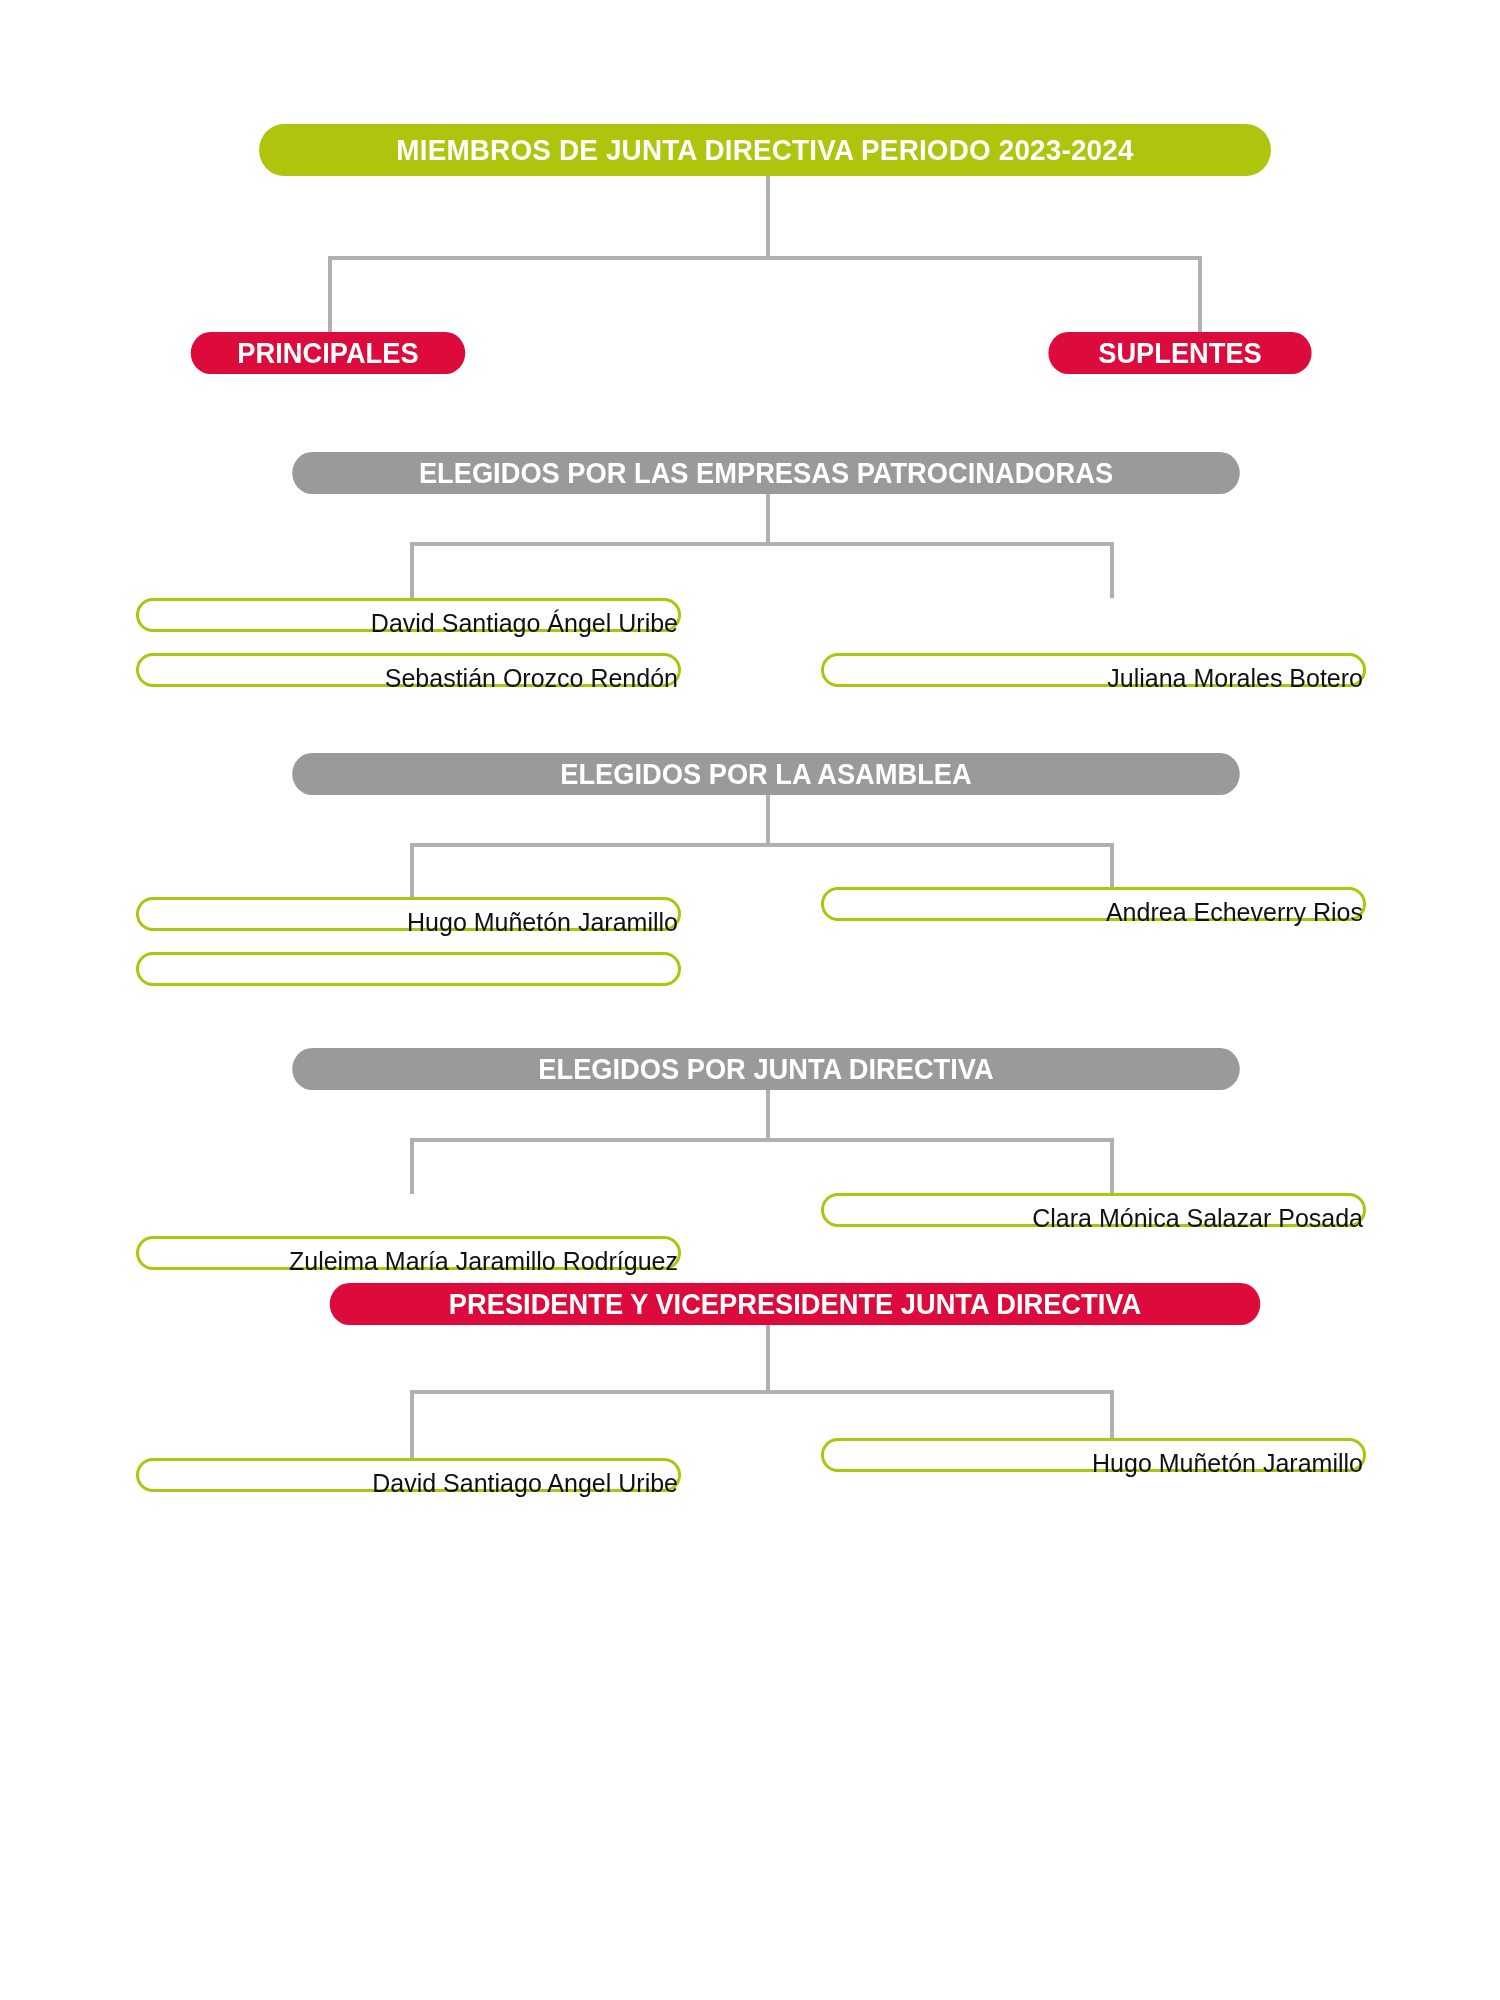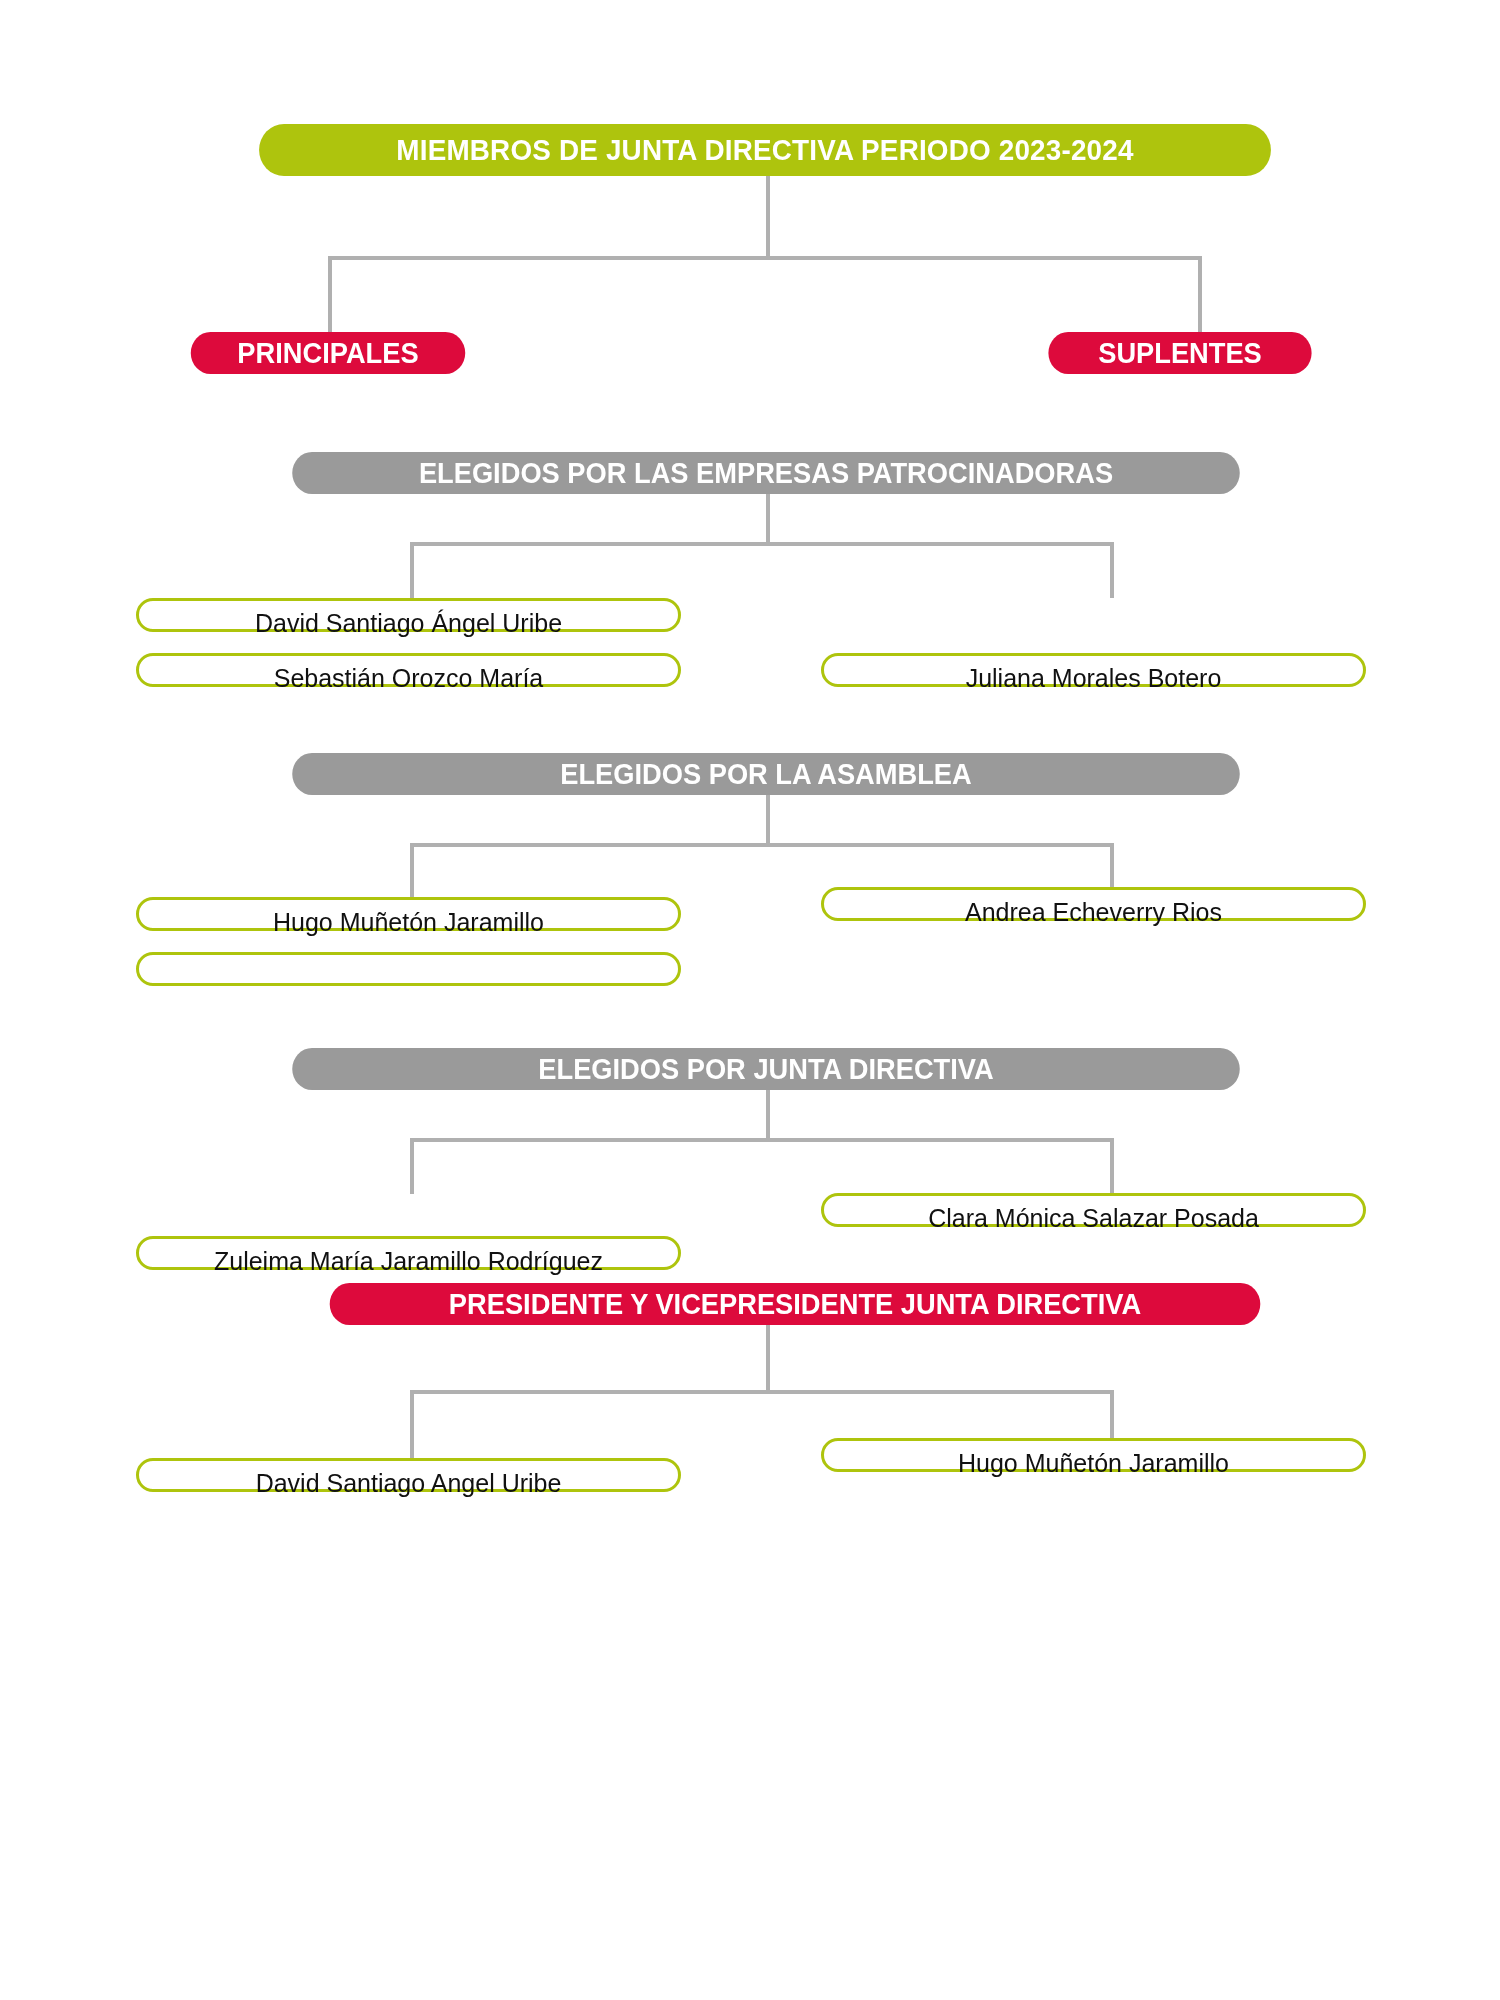--- a/index.html
+++ b/index.html
@@ -81,21 +81,21 @@
     border-radius: 18px;
     color: #111111;
     font-size: 25px;
     font-weight: normal;
     height: 34px;
   }
 
   .pill-name-inner {
     display: block;
     width: 100%;
-    text-align: center;
+    text-align: right;
     overflow: hidden;
     text-overflow: clip;
     margin-top: 16px;
   }
 </style>
 </head>
 <body>
 
 <div id="chart">
 
@@ -121,21 +121,21 @@
   </div>
   <div class="line-v" style="left:766px; top:494px; height:48px;"></div>
   <div class="line-h" style="left:410px; top:542px; width:704px;"></div>
   <div class="line-v" style="left:410px; top:542px; height:56px;"></div>
   <div class="line-v" style="left:1110px; top:542px; height:56px;"></div>
 
   <div class="pill pill-name" style="left:136px; top:598px; width:545px;">
     <span class="pill-name-inner">David Santiago Ángel Uribe</span>
   </div>
   <div class="pill pill-name" style="left:136px; top:653px; width:545px;">
-    <span class="pill-name-inner">Sebastián Orozco María</span>
+    <span class="pill-name-inner">Sebastián Orozco Rendón</span>
   </div>
   <div class="pill pill-name" style="left:821px; top:653px; width:545px;">
     <span class="pill-name-inner">Juliana Morales Botero</span>
   </div>
 
   <div class="pill banner-gray" style="left:262px; top:753px; width:1008px; height:42px;">
     <span>ELEGIDOS POR LA ASAMBLEA</span>
   </div>
   <div class="line-v" style="left:766px; top:795px; height:48px;"></div>
   <div class="line-h" style="left:410px; top:843px; width:704px;"></div>

